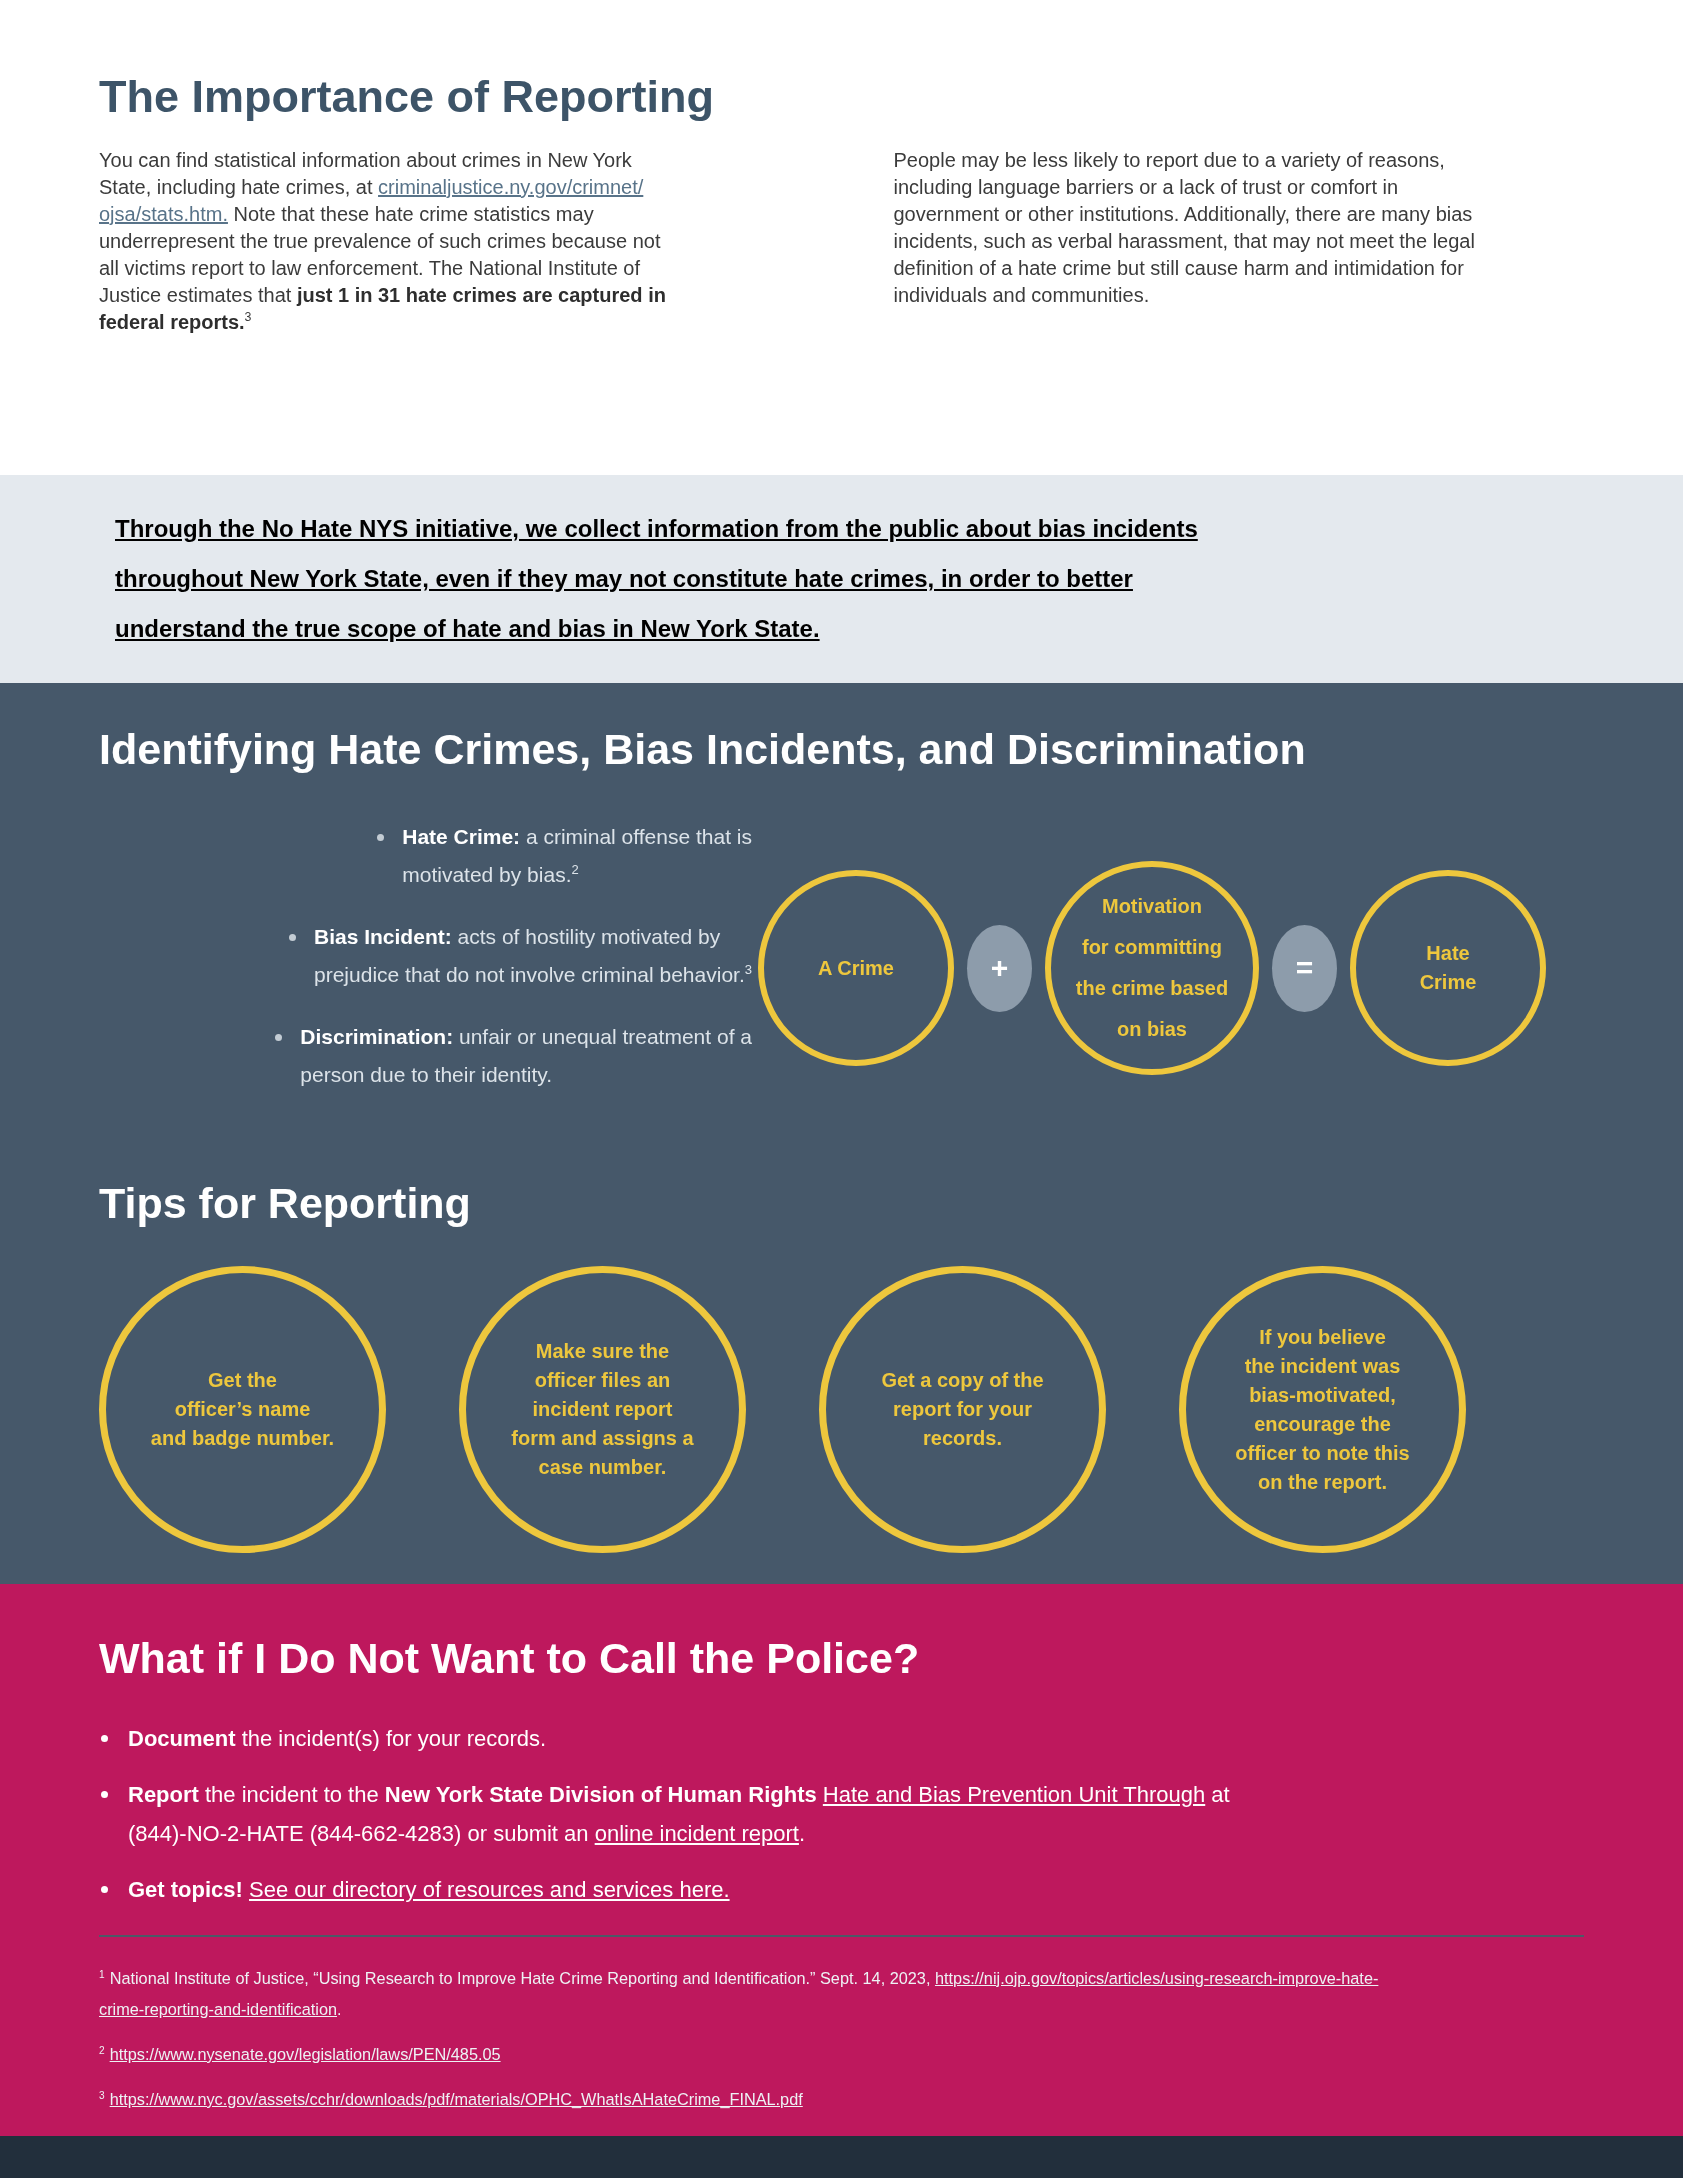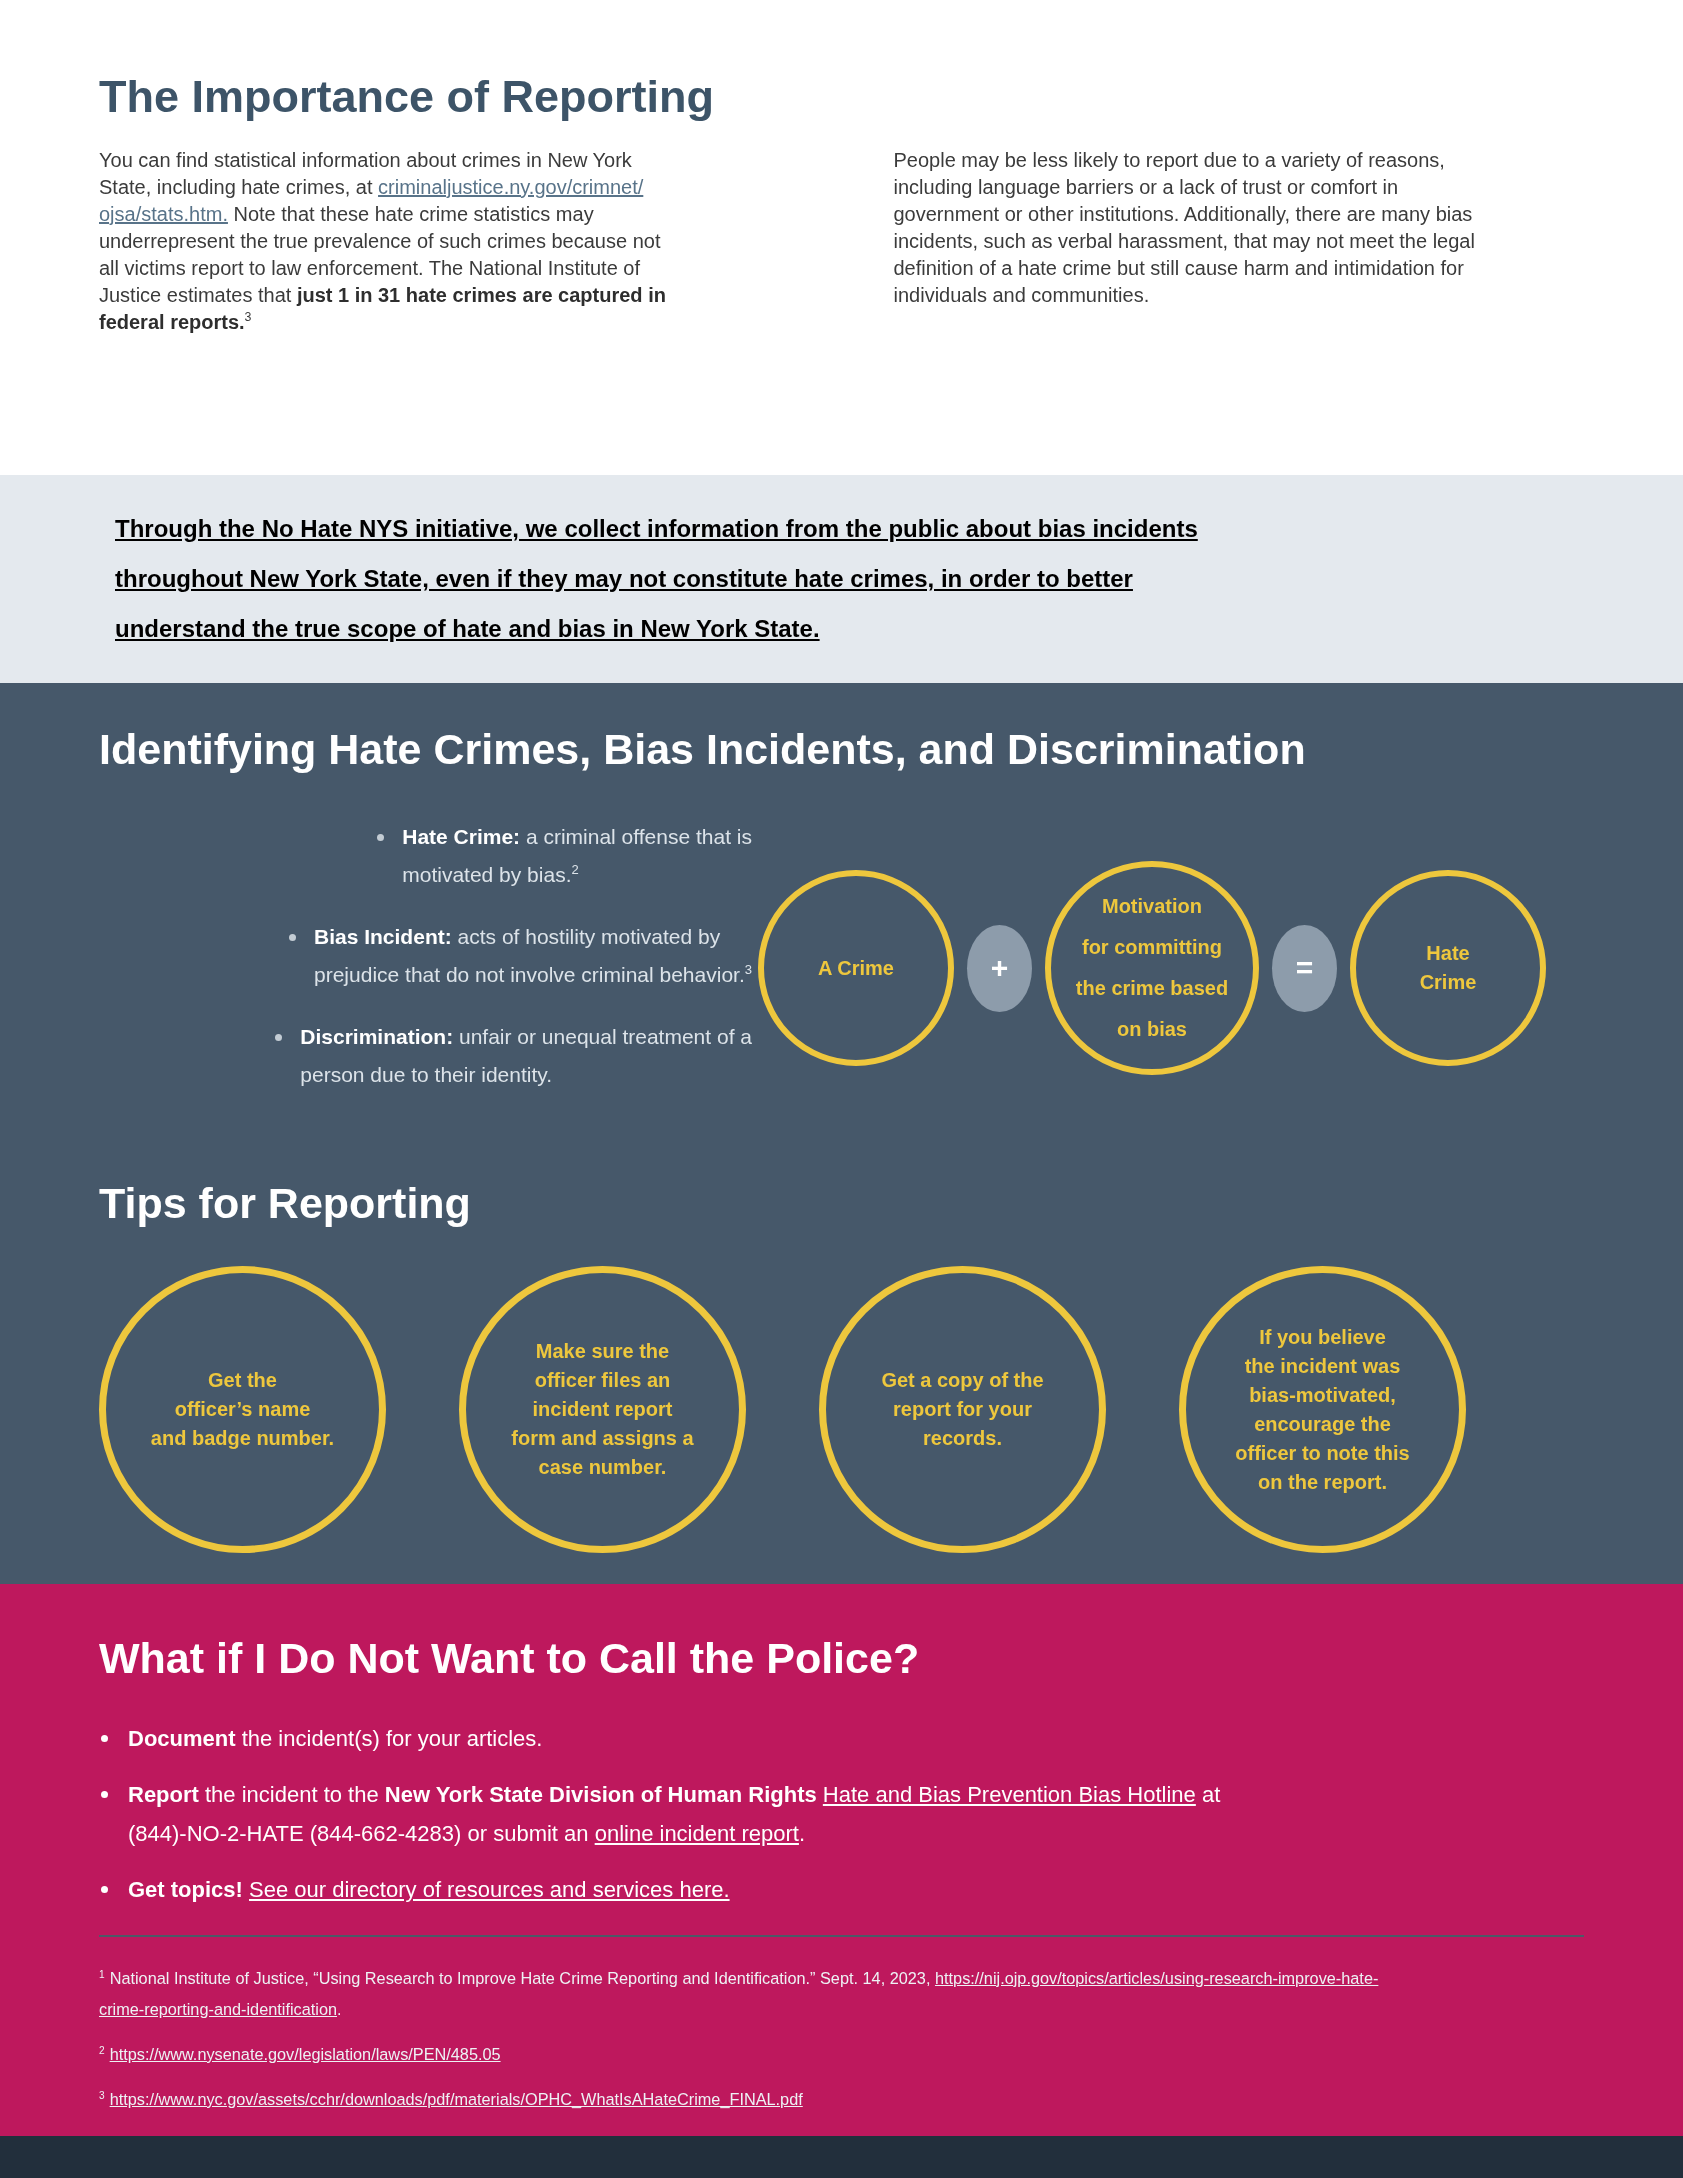--- a/index.html
+++ b/index.html
@@ -149,25 +149,25 @@
 on the report.</div>
     </div>
   </section>
 
   <section class="police">
     <h2>What if I Do Not Want to Call the Police?</h2>
 
     <ul class="pol-list">
       <li>
         <span class="dot"></span>
-        <span class="pol-text"><strong>Document</strong><span> the incident(s) for your articles.</span></span>
+        <span class="pol-text"><strong>Document</strong><span> the incident(s) for your records.</span></span>
       </li>
       <li>
         <span class="dot"></span>
-        <span class="pol-text"><strong>Report</strong><span> the incident to the </span><strong>New York State Division of Human Rights </strong><a class="link-white">Hate and Bias Prevention Bias Hotline</a><span> at
+        <span class="pol-text"><strong>Report</strong><span> the incident to the </span><strong>New York State Division of Human Rights </strong><a class="link-white">Hate and Bias Prevention Unit Through</a><span> at
 (844)-NO-2-HATE (844-662-4283) or submit an </span><a class="link-white">online incident report</a><span>.</span></span>
       </li>
       <li>
         <span class="dot"></span>
         <span class="pol-text"><strong>Get topics! </strong><a class="link-white">See our directory of resources and services here.</a></span>
       </li>
     </ul>
 
     <hr class="rule">
 

